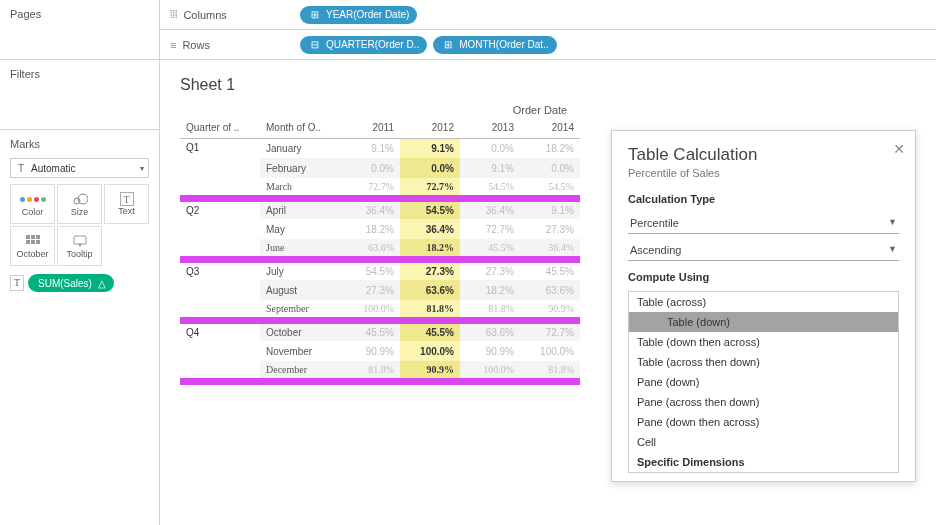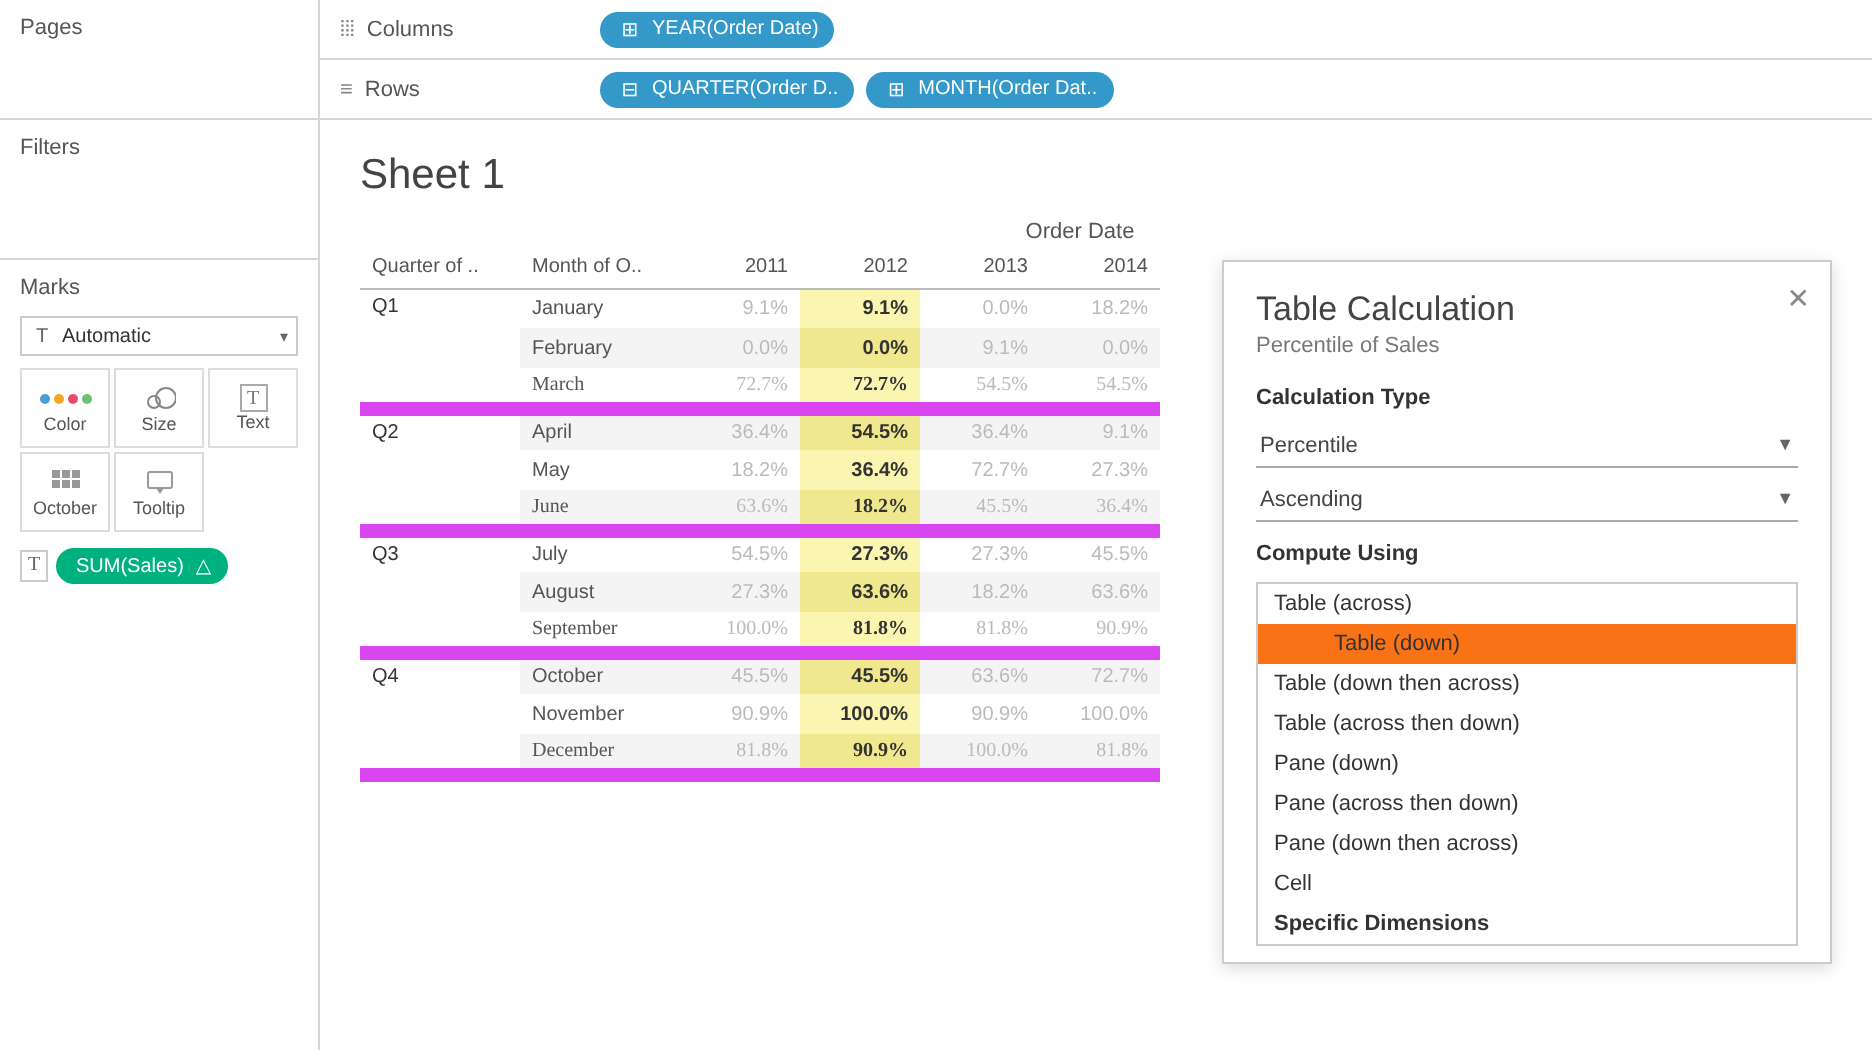--- a/index.html
+++ b/index.html
@@ -24,21 +24,21 @@
 .pill { background: #00b180; color: #fff; border-radius: 10px; padding: 2px 8px 2px 10px; font-size: 10px; display: inline-flex; align-items: center; gap: 6px; height: 18px; }
 .pill.blue { background: #3498c8; }
 .pill .tri { font-size: 10px; }
 .right-col { display: flex; flex-direction: column; }
 .shelf { border-bottom: 1px solid #d4d4d4; display: flex; align-items: center; height: 30px; padding: 0 10px; gap: 10px; }
 .shelf .shelf-label { width: 90px; display: flex; align-items: center; gap: 6px; color: #555; font-size: 11px; }
 .shelf .shelf-label .si { color: #888; }
 .shelf .pills { display: flex; gap: 6px; padding-left: 30px; }
 .pill .pm { display: inline-block; width: 10px; text-align: center; }
 .sheet-area { padding: 16px 20px; position: relative; }
-.sheet-title { font-size: 21px; font-weight: 300; color: #444; margin-bottom: 10px; }
+.sheet-title { font-size: 16px; font-weight: 300; color: #444; margin-bottom: 10px; }
 .order-date-label { text-align: center; font-size: 11px; color: #555; width: 400px; margin-left: 160px; margin-bottom: 2px; }
 table.data { border-collapse: collapse; font-size: 10px; }
 table.data th, table.data td { padding: 3px 6px; height: 20px; }
 table.data th { font-weight: normal; text-align: right; color: #555; border-bottom: 1px solid #bbb; }
 table.data th.lh { text-align: left; }
 table.data td { text-align: right; color: #bbb; }
 table.data td.qcell { text-align: left; color: #333; font-size: 10px; vertical-align: top; }
 table.data td.mcell { text-align: left; color: #555; }
 table.data td.hl { background: #faf5b0; color: #333; font-weight: 600; }
 table.data tr.alt td:not(.qcell) { background: #f4f4f4; }
@@ -49,21 +49,21 @@
 .qborder td { border-bottom: 7px solid #d946ef; font-family: Liberation Serif, serif; }
 .panel-card { position: absolute; right: 20px; top: 130px; width: 305px; background: #fff; border: 1px solid #ccc; box-shadow: 0 2px 8px rgba(0,0,0,0.15); padding: 14px 16px 8px 16px; }
 .panel-card .close { position: absolute; right: 10px; top: 10px; color: #888; cursor: pointer; font-size: 14px; }
 .panel-card .pc-title { font-size: 17px; color: #444; }
 .panel-card .pc-sub { font-size: 11px; color: #777; margin-top: 2px; margin-bottom: 14px; }
 .panel-card .pc-section { font-size: 11px; font-weight: 700; color: #333; margin-bottom: 8px; }
 .panel-card .select { border-bottom: 1px solid #aaa; padding: 4px 2px; display: flex; justify-content: space-between; font-size: 11px; color: #444; margin-bottom: 6px; cursor: pointer; text-align: center; }
 .panel-card .select .arrow { color: #666; font-size: 9px; }
 .panel-card .listbox { border: 1px solid #ccc; margin-top: 6px; font-size: 11px; }
 .panel-card .listbox .opt { padding: 4px 8px; cursor: pointer; }
-.panel-card .listbox .opt.sel { background: #f97316; padding-left: 38px; }
+.panel-card .listbox .opt.sel { background: #a3a3a3; padding-left: 38px; }
 .panel-card .listbox .opt.bold { font-weight: 700; }
 .icon-dots span { width: 5px; height: 5px; border-radius: 50%; display: inline-block; margin: 0 1px; }
 </style>
 </head>
 <body>
 
 <div class="main-grid">
   <div class="left-col">
     <div class="panel pages">
         <div class="panel-title">Pages</div>

